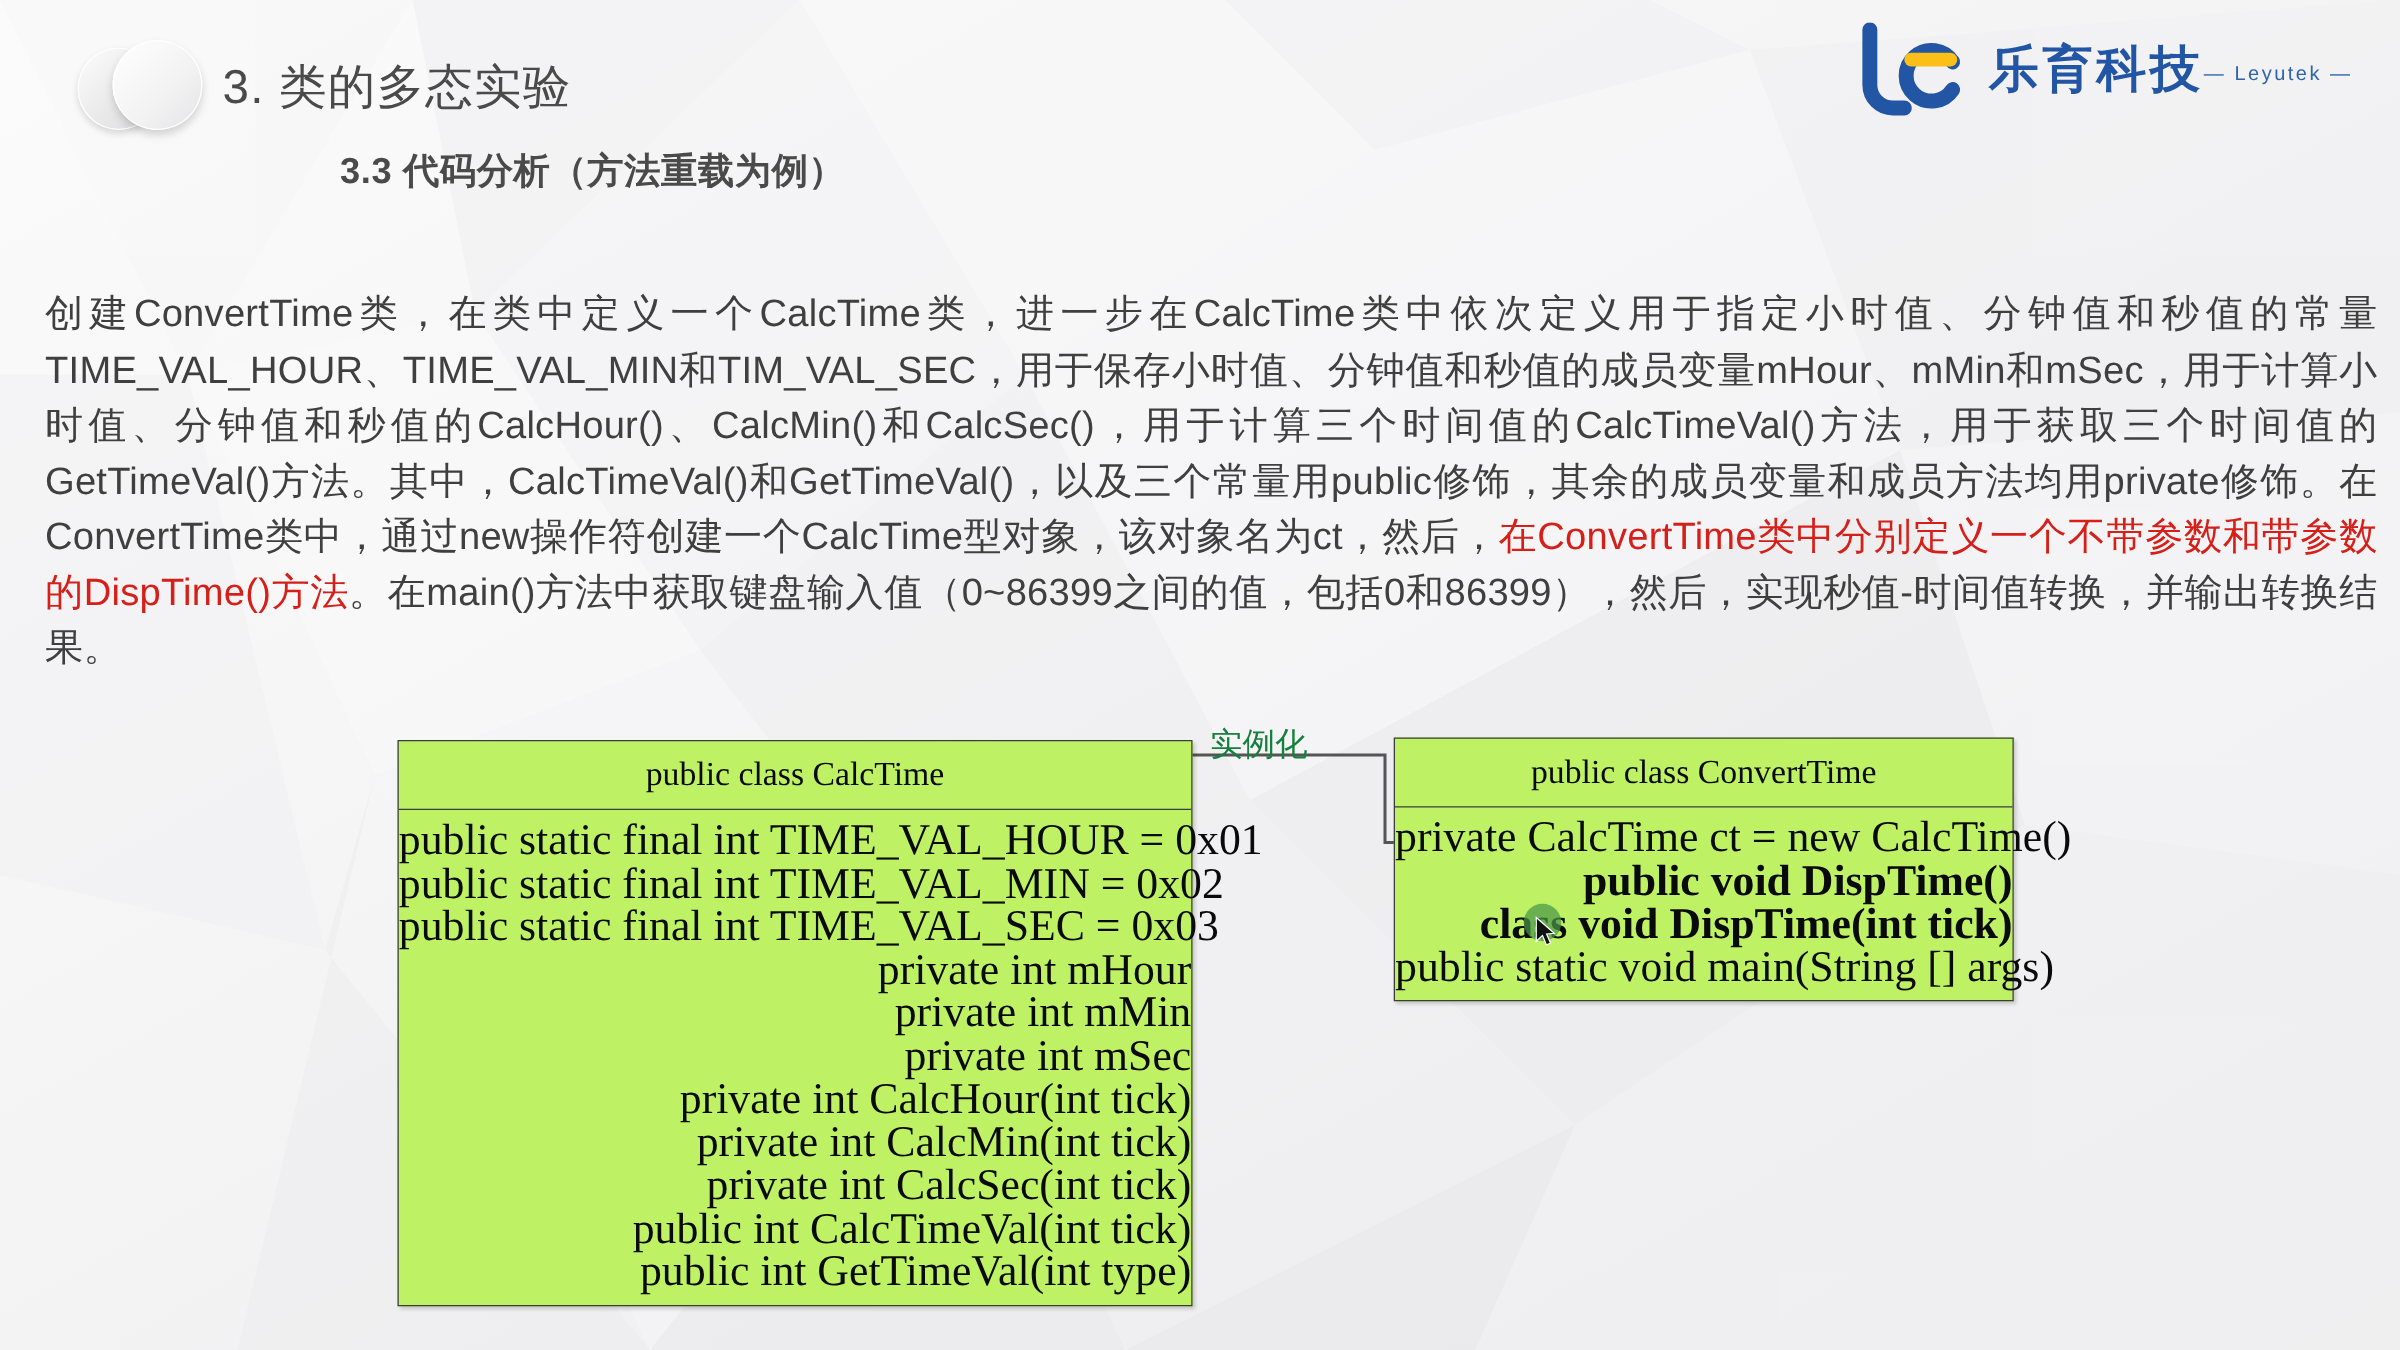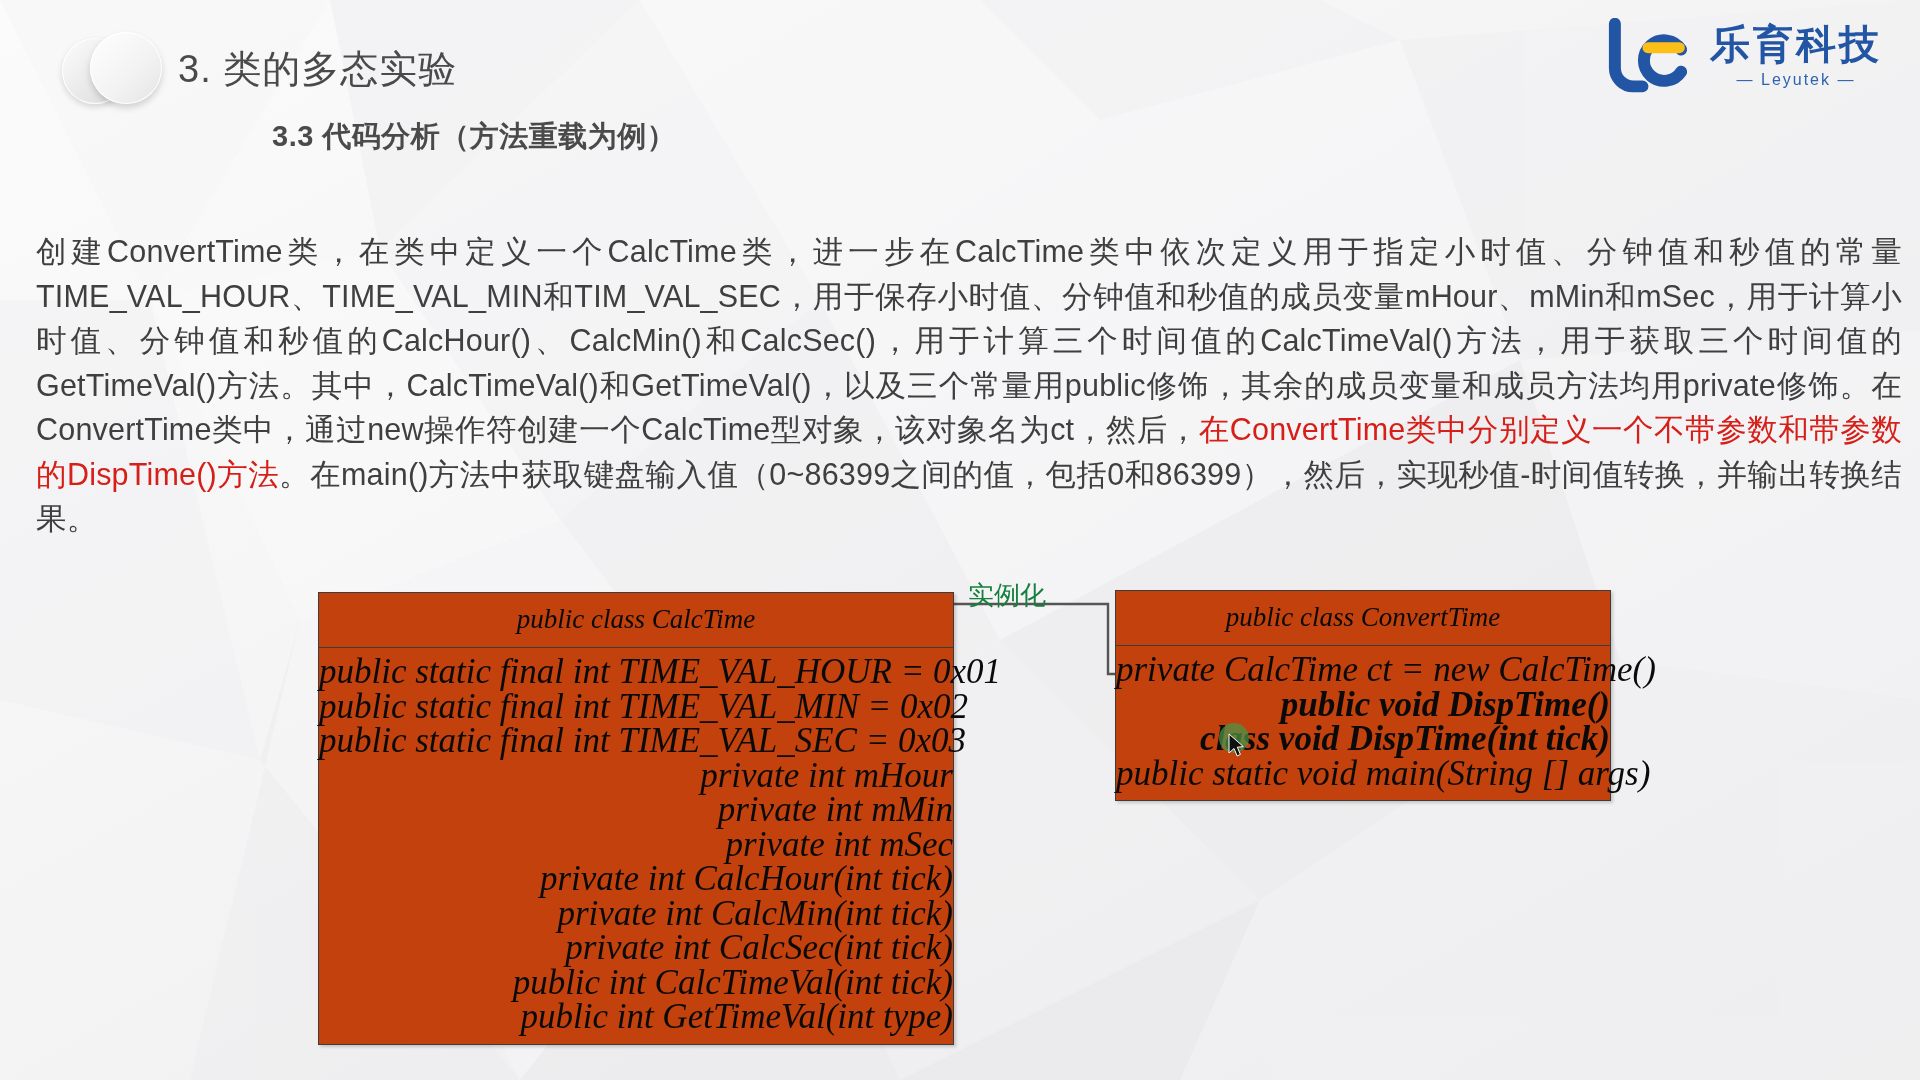--- a/index.html
+++ b/index.html
@@ -39,42 +39,41 @@
   }
   .title-sub {
     position: absolute; left: 272px; top: 117px;
     font-size: 29px; font-weight: 700; color: #4a4a4a;
     letter-spacing: .5px; white-space: nowrap;
   }
 
   
   .logo { position: absolute; right: 38px; top: 18px; display: flex; align-items: center; gap: 16px; z-index: 6; }
   .logo-mark { width: 92px; height: 76px; flex: none; }
-  .logo-txt { display: flex; flex-direction: column; align-items: center; line-height: 1; }
+  .logo-txt { display: flex; flex-direction: row; align-items: center; line-height: 1; }
   .logo-cn { font-size: 40px; font-weight: 700; color: #2255a4; letter-spacing: 3px; }
   .logo-en { font-size: 16px; font-weight: 400; color: #2e63ae; letter-spacing: 2px; margin-top: 8px; }
 
   
   .para {
     position: absolute; left: 36px; top: 229px; width: 1866px;
     font-size: 30.5px; line-height: 44.5px; color: #3f3f3f;
     text-align: justify; text-justify: inter-ideograph;
     letter-spacing: .2px; z-index: 4;
   }
   .para .hl { color: #d61f18; }
 
   
   .uml {
     position: absolute; z-index: 4;
-    background: #c2410c;
+    background: #bef264;
     border: 1.6px solid #3c3c3c;
     box-shadow: 2px 2px 3px rgba(0,0,0,.18);
     font-family: "Liberation Serif", "DejaVu Serif", serif;
     color: #0a0a0a;
-    font-style: italic;
   }
   .uml-head {
     text-align: center; font-size: 27px;
     padding: 11px 0 12px;
     border-bottom: 1.6px solid #3c3c3c;
     white-space: nowrap;
   }
   .uml-body { padding: 7px 0 9px; }
   .uml-row { text-align: right; font-size: 35px; line-height: 34.5px; white-space: nowrap; }
   .uml-row.bold { font-weight: 700; }

